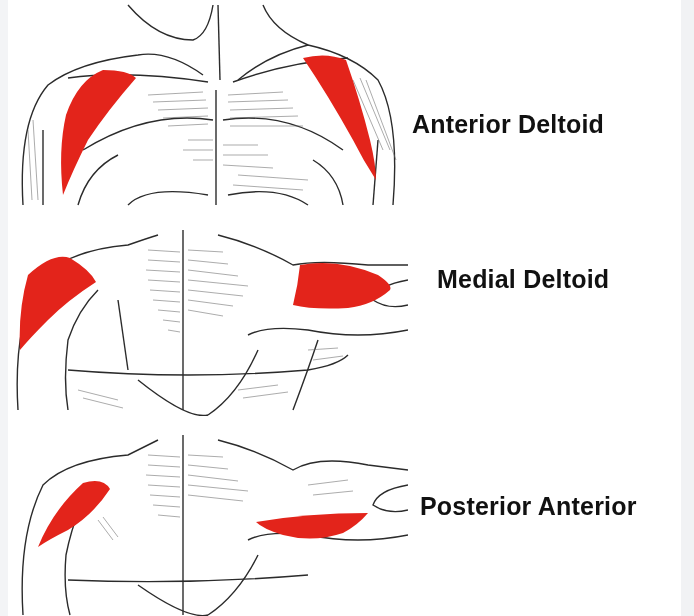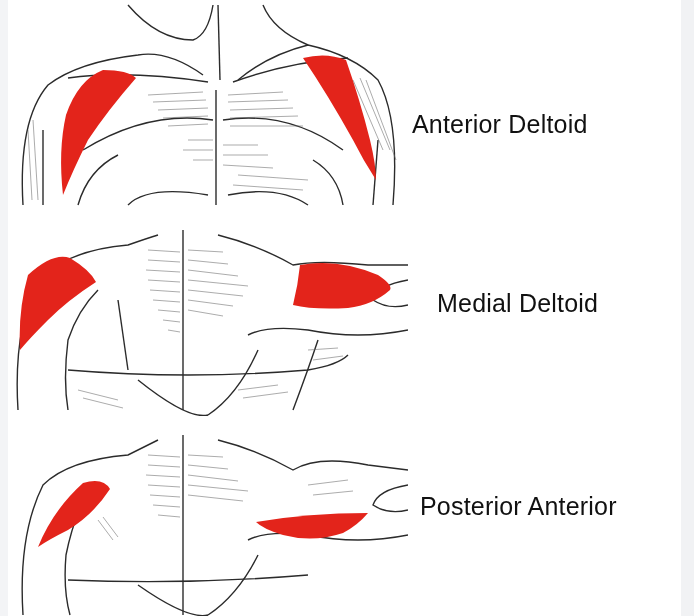--- a/index.html
+++ b/index.html
@@ -1,21 +1,21 @@
 <!DOCTYPE html>
 <html><head>
 <meta charset="utf-8">
 <style>
   html, body { margin:0; padding:0; }
   body { width:694px; height:616px; background:#f1f2f4; position:relative; overflow:hidden; font-family:"Liberation Sans", sans-serif; }
   .frame { position:absolute; left:8px; top:0; width:673px; height:616px; background:#ffffff; }
   .left-strip { position:absolute; left:0; top:0; width:8px; height:616px; background:#f3f4f6; }
   .right-strip { position:absolute; left:681px; top:0; width:13px; height:616px; background:#f1f2f4; }
   .panel { position:absolute; left:8px; width:400px; }
-  .label { position:absolute; font-weight:normal; color:#111111; font-size:25px; letter-spacing:0.2px; white-space:nowrap; }
+  .label { position:absolute; font-weight:bold; color:#111111; font-size:25px; letter-spacing:0.2px; white-space:nowrap; }
   svg { display:block; }
 </style>
 </head>
 <body>
 
 <div class="left-strip"></div>
 <div class="frame"></div>
 <div class="right-strip"></div>
 
 <div class="panel" style="top:0;height:212px;">
@@ -101,14 +101,14 @@
       <path d="M90 95 L105 115 M95 92 L110 112"></path>
       <path d="M300 60 L340 55 M305 70 L345 66"></path>
     </g>
     <path d="M75 58 Q95 52 102 64 Q85 90 60 105 Q40 115 30 122 Q45 85 75 58 Z" fill="#e3241b"></path>
     <path d="M248 97 Q300 88 360 88 Q350 100 335 108 Q305 118 275 110 Q255 104 248 97 Z" fill="#e3241b"></path>
   </svg>
 
 </div>
 
 <div class="label" style="left:412px;top:110px;">Anterior Deltoid</div>
-<div class="label" style="left:437px;top:289px;text-align:center;">Medial Deltoid</div>
+<div class="label" style="left:437px;top:265px;text-align:center;">Medial Deltoid</div>
 <div class="label" style="left:420px;top:492px;">Posterior Anterior</div>
 
 </body></html>

